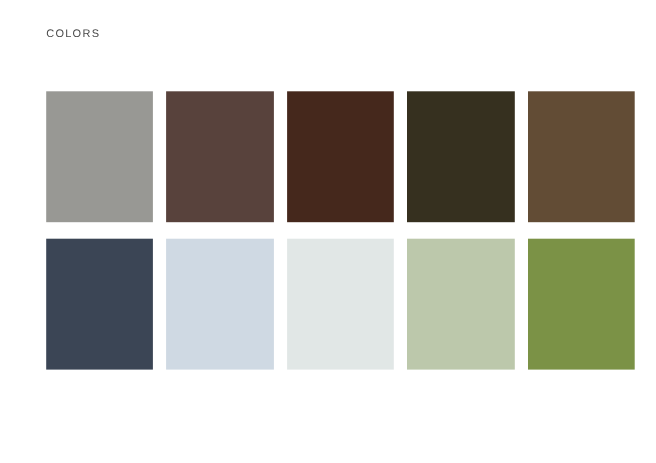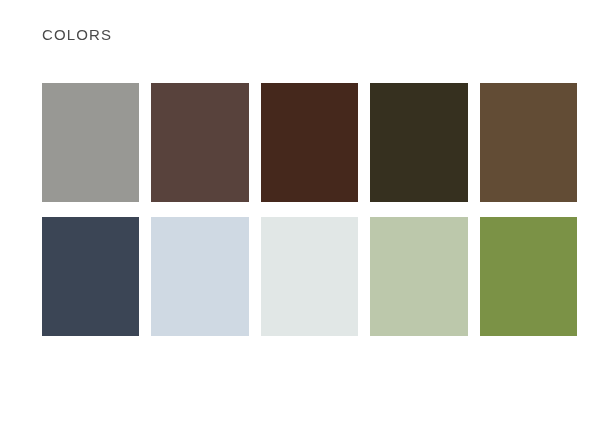--- a/index.html
+++ b/index.html
@@ -16,21 +16,21 @@
   #board {
     position: relative;
     width: 596px;
     height: 421px;
     background: #ffffff;
   }
   #page-title {
     position: absolute;
     left: 42px;
     top: 26px;
-    font-size: 15px;
+    font-size: 10px;
     letter-spacing: 1.15px;
     color: #4a4a4a;
     font-weight: 400;
     white-space: nowrap;
   }
   #palette {
     position: absolute;
     left: 42px;
     top: 83px;
     width: 521px;

